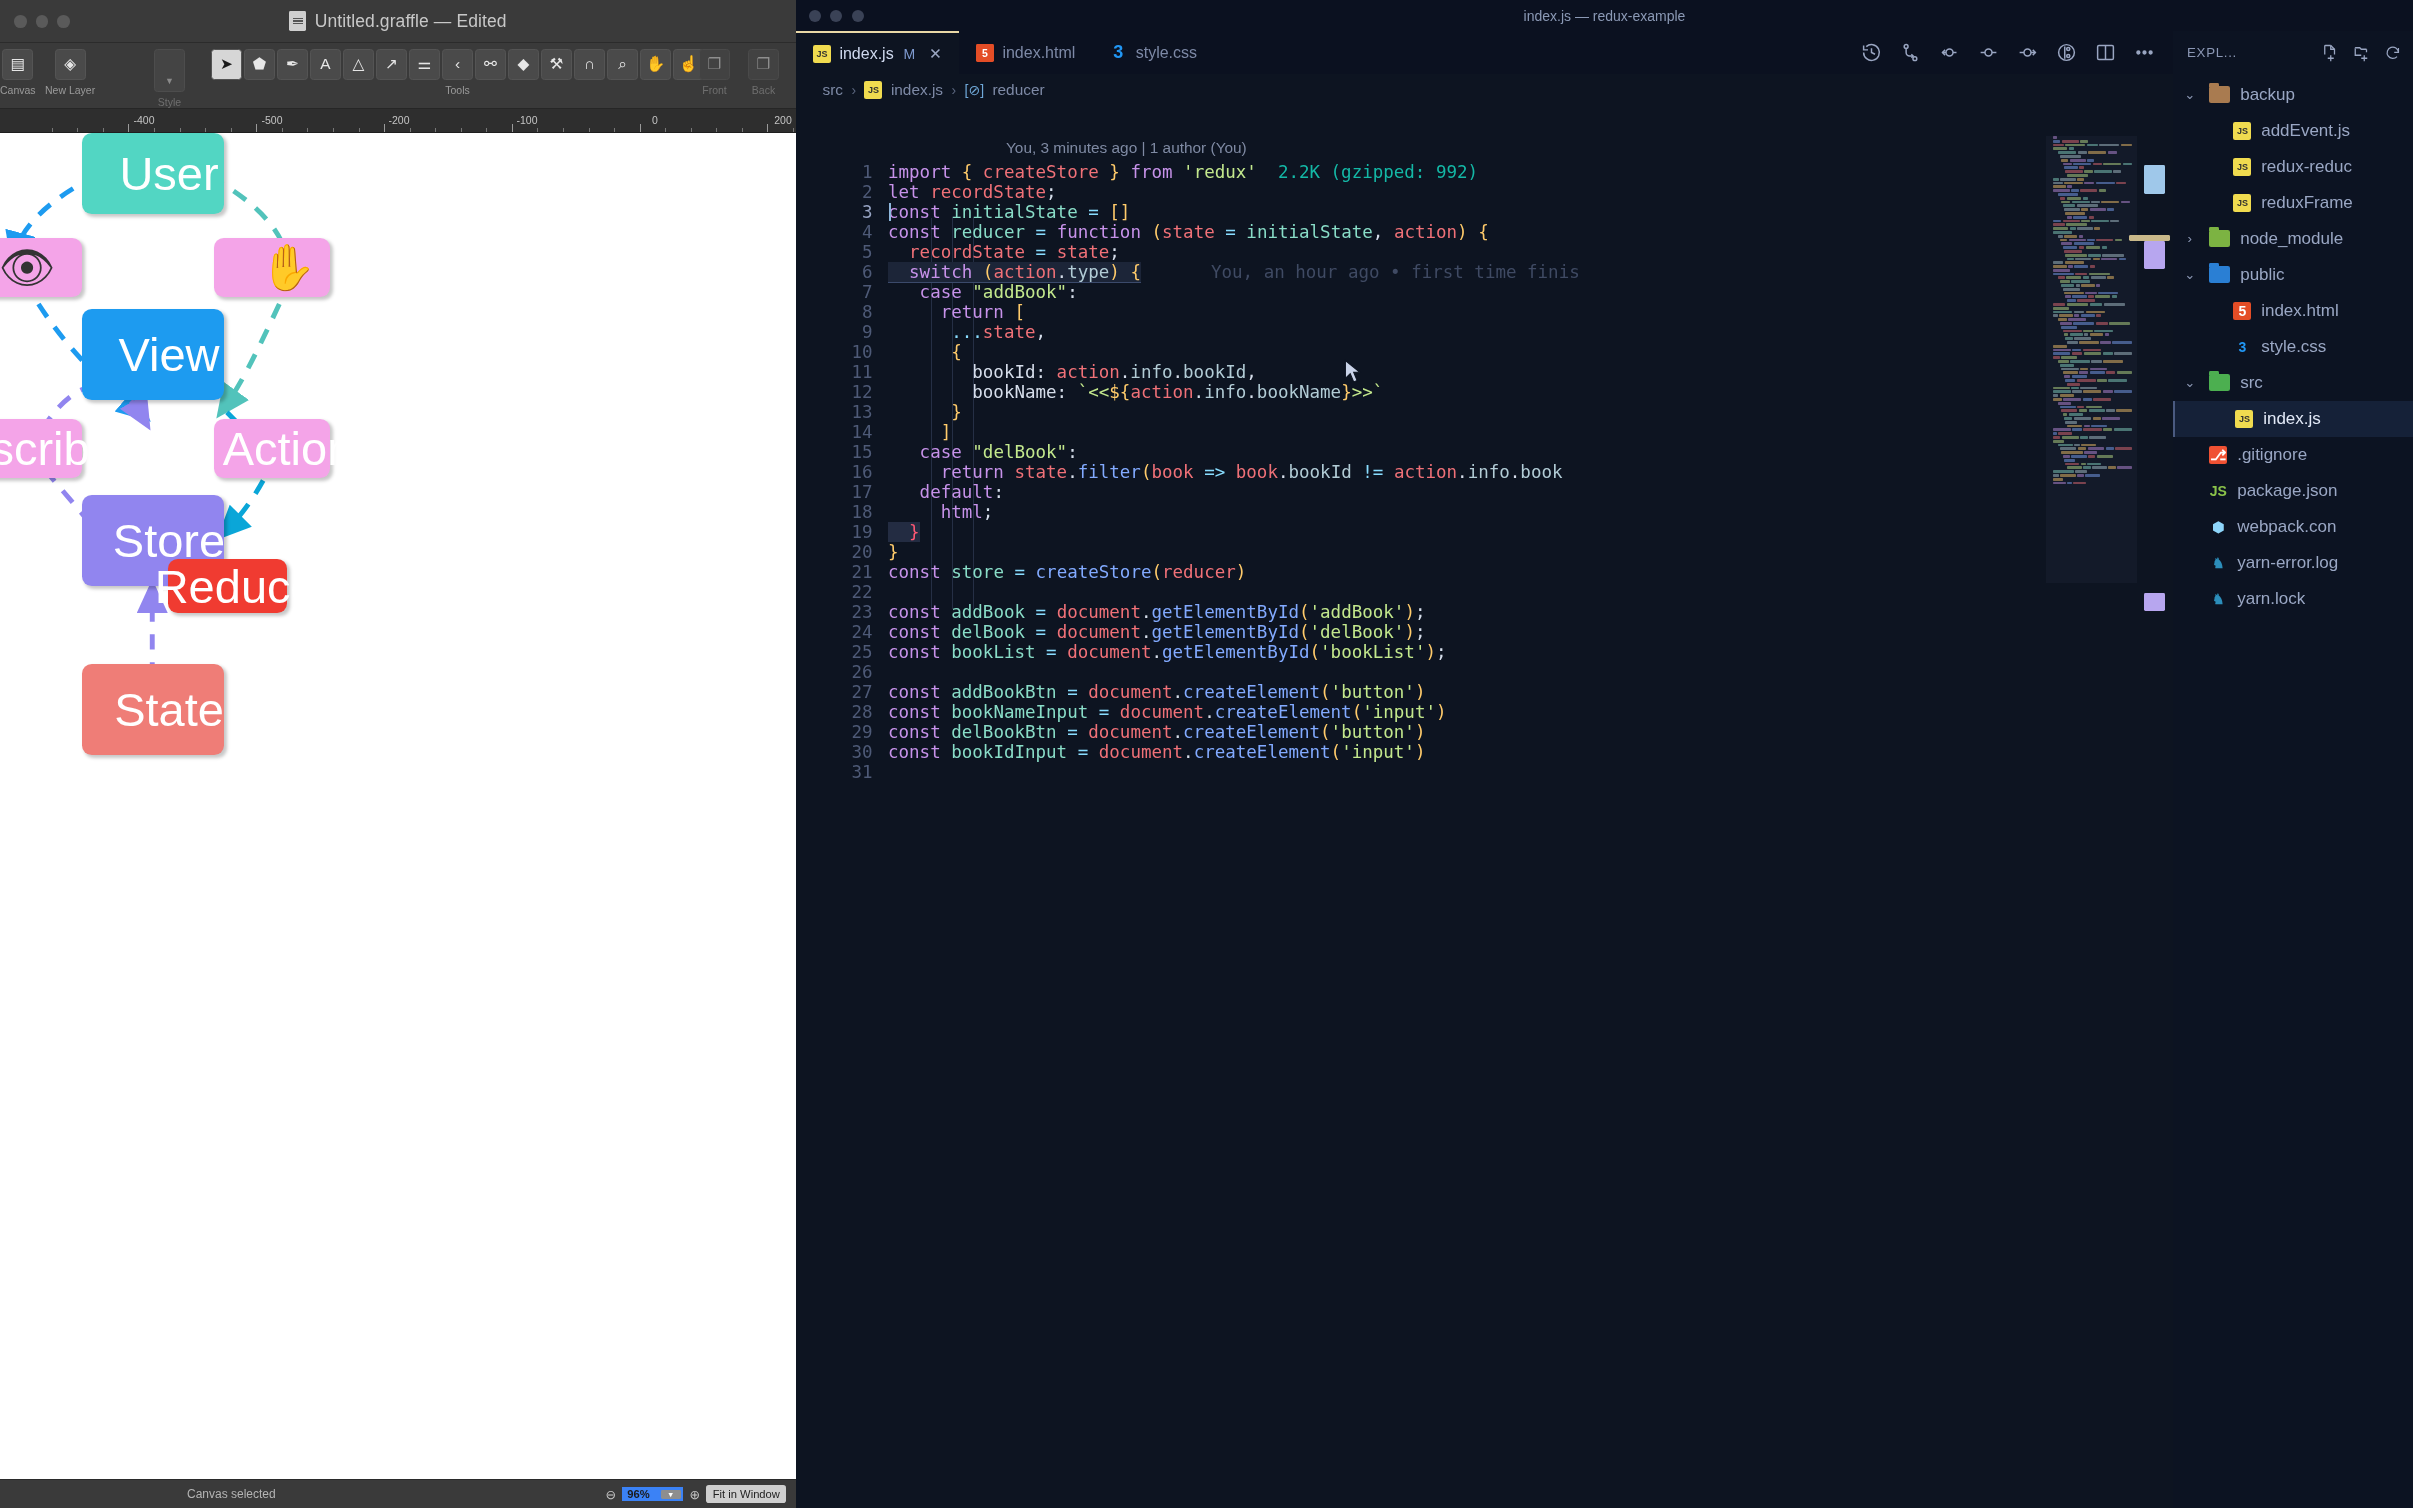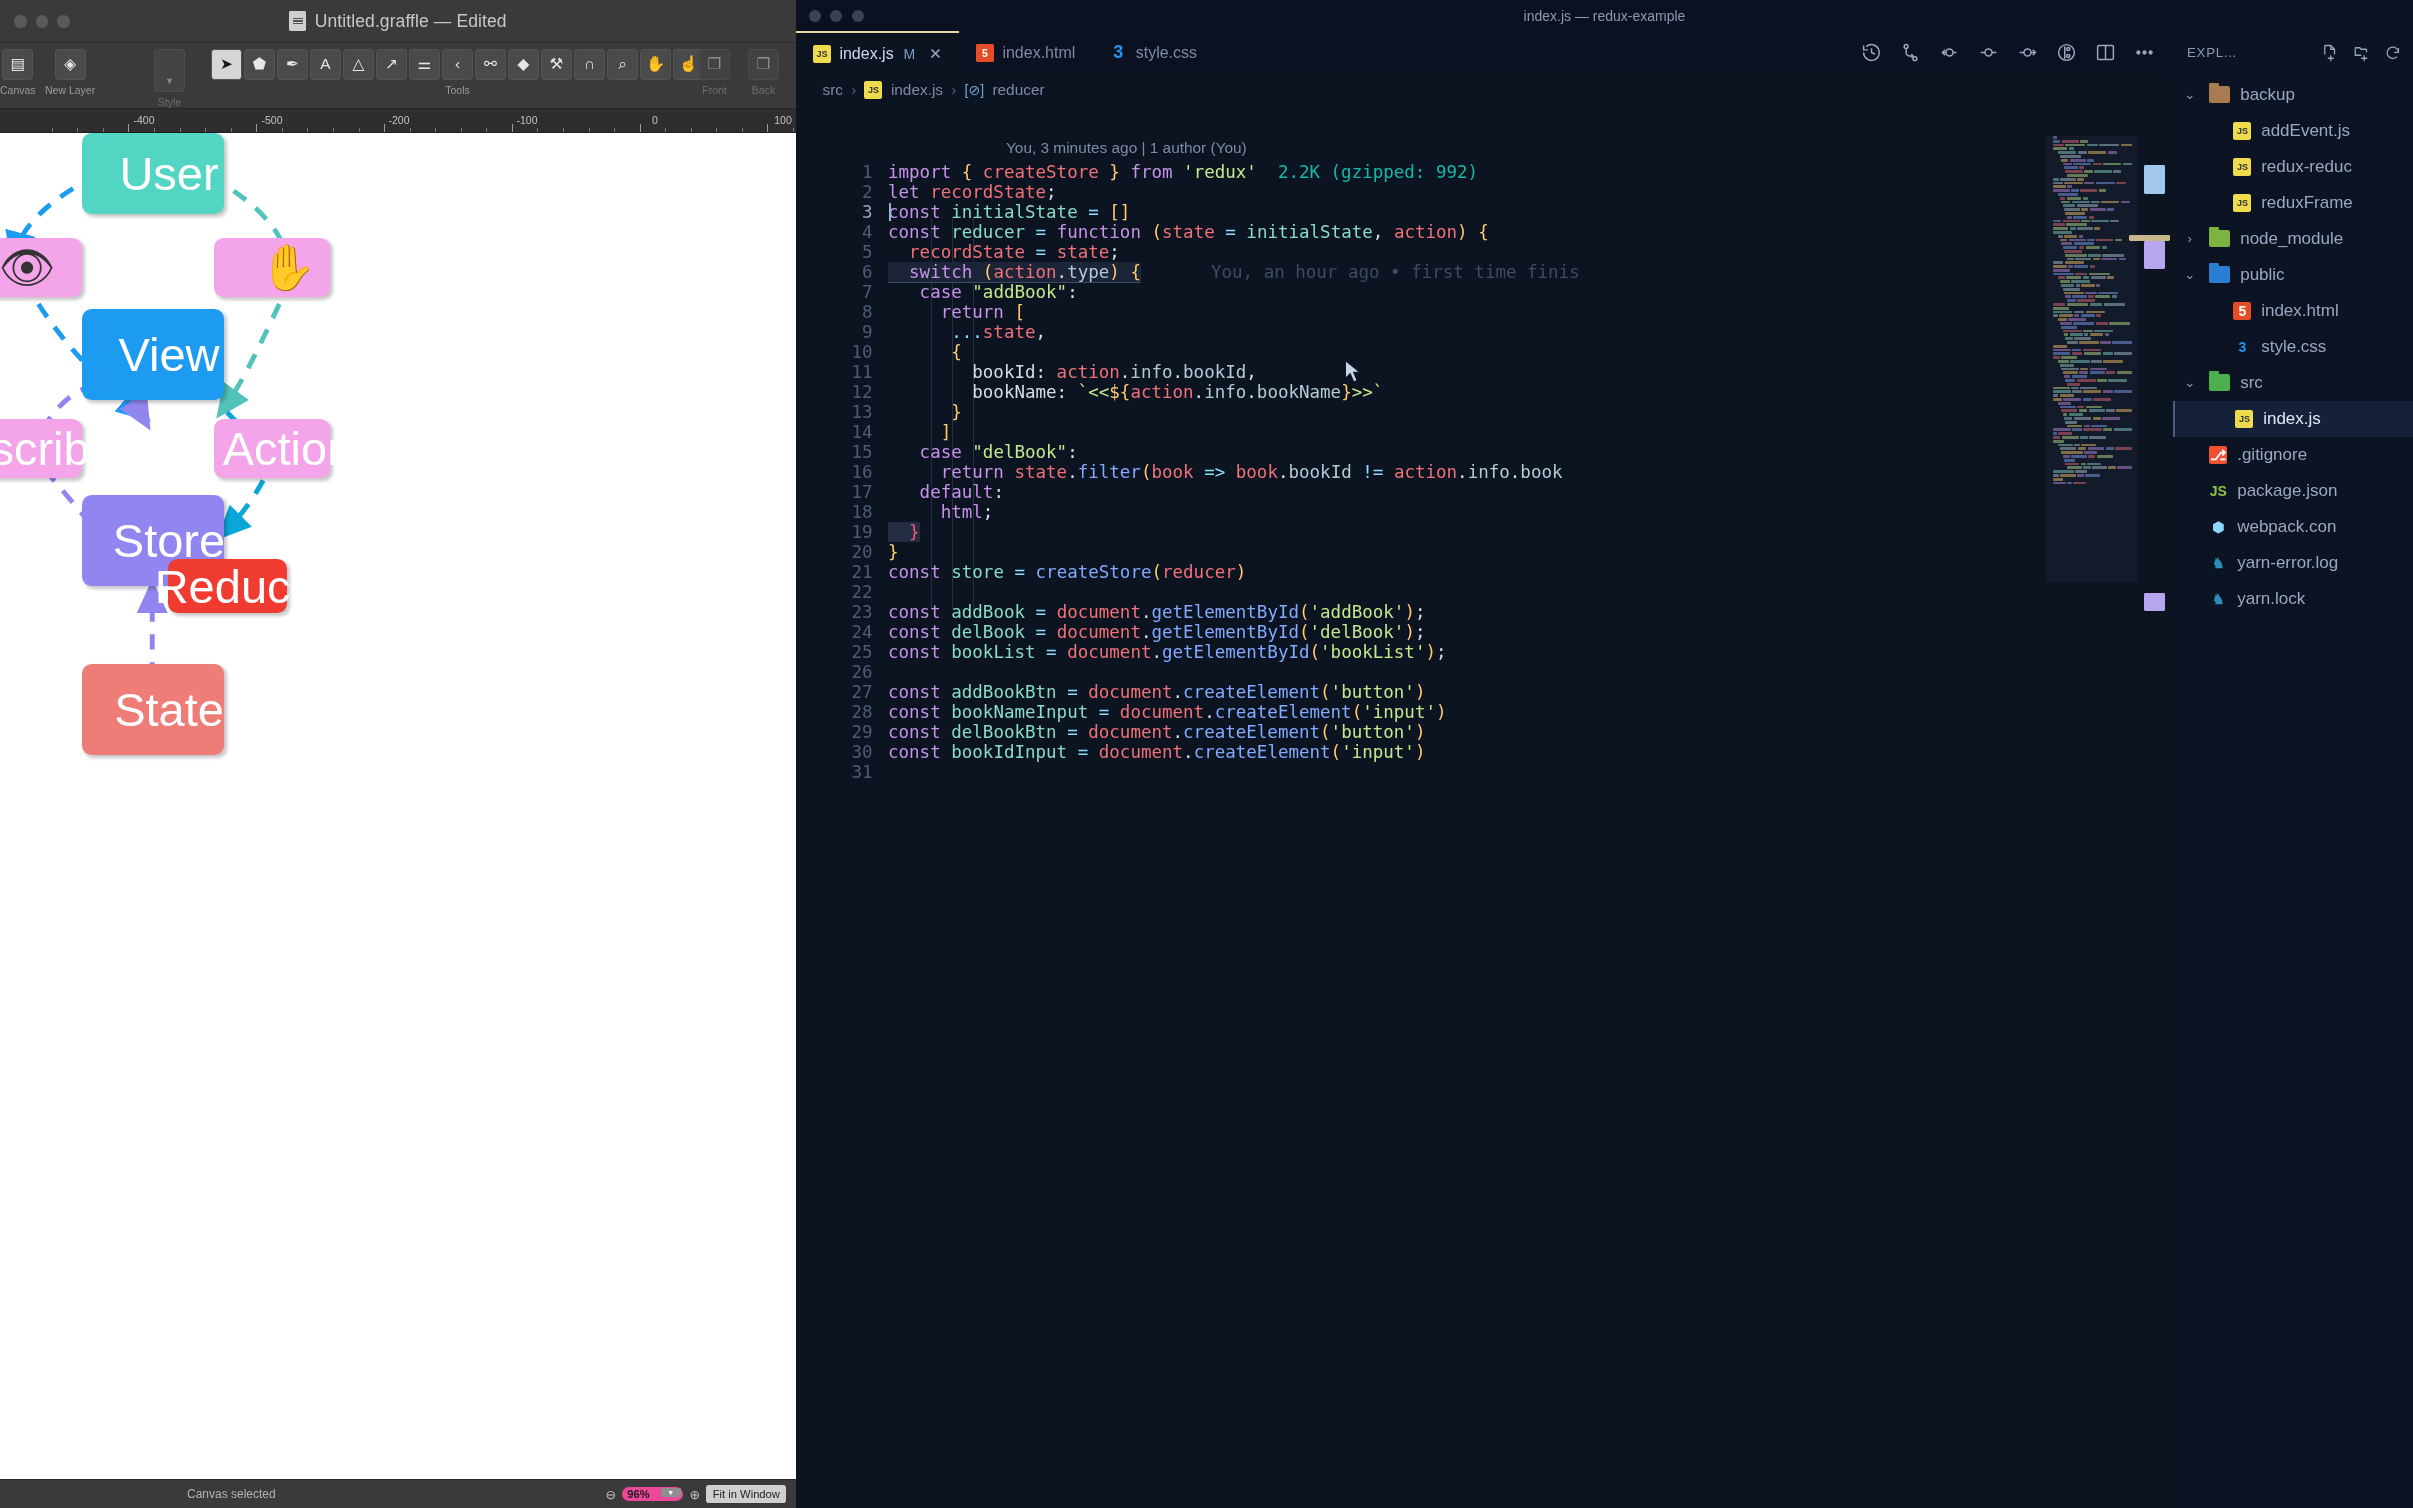--- a/index.html
+++ b/index.html
@@ -78,22 +78,22 @@
   }
   .node.emoji { font-size: 45px; }
   .og-status {
     position: absolute; left: 0; bottom: 0; width: 796px; height: 29px;
     background: #3a3a3a; border-top: 0.7px solid #2a2a2a;
     display: flex; align-items: center; color: #b4b4b4; font-size: 12px;
   }
   .og-status .st-text { position: absolute; left: 187px; }
   .og-zoom-wrap { position: absolute; right: 9.8px; display: flex; align-items: center; gap: 6.3px; }
   .zoom-field {
-    background: #ec4899; color: #1b1b1b; font-size: 11.2px; font-weight: bold;
-    padding: 1.4px 2.8px 1.4px 4.9px; border-radius: 7px; display: flex; align-items: flex-start; gap: 11.2px;
+    background: #3b82f6; color: #1b1b1b; font-size: 11.2px; font-weight: bold;
+    padding: 1.4px 2.8px 1.4px 4.9px; border-radius: 0; display: flex; align-items: center; gap: 11.2px;
   }
   .zoom-field .chev { background: #8e8e8e; color: #fff; padding: 0 2.1px; border-radius: 1.4px; font-size: 7.7px; }
   .fit-btn { background: #cfcfcf; color: #222; font-size: 11.2px; padding: 2.8px 6.3px; border-radius: 2.8px; }
   .mag { color: #c6c6c6; font-size: 12.6px; }
 
   
   .vsc {
     position: absolute; left: 796px; top: 0; width: 1617px; height: 1508px;
     background: #0d1421; color: #c3cee3;
     font-family: "Liberation Sans", sans-serif;
@@ -255,21 +255,21 @@
         <div class="rl" style="left: 144px;">-400</div>
         <div class="tick major" style="left: 256px;"></div>
         <div class="rl" style="left: 272px;">-500</div>
         <div class="tick major" style="left: 384px;"></div>
         <div class="rl" style="left: 399px;">-200</div>
         <div class="tick major" style="left: 512px;"></div>
         <div class="rl" style="left: 527px;">-100</div>
         <div class="tick major" style="left: 640px;"></div>
         <div class="rl" style="left: 655px;">0</div>
         <div class="tick major" style="left: 767px;"></div>
-        <div class="rl" style="left: 783px;">100</div>
+        <div class="rl" style="left: 783px;">200</div>
         <div class="tick minor" style="left: 52px;"></div>
         <div class="tick minor" style="left: 77px;"></div>
         <div class="tick minor" style="left: 103px;"></div>
         <div class="tick minor" style="left: 154px;"></div>
         <div class="tick minor" style="left: 180px;"></div>
         <div class="tick minor" style="left: 205px;"></div>
         <div class="tick minor" style="left: 231px;"></div>
         <div class="tick minor" style="left: 282px;"></div>
         <div class="tick minor" style="left: 307px;"></div>
         <div class="tick minor" style="left: 333px;"></div>

